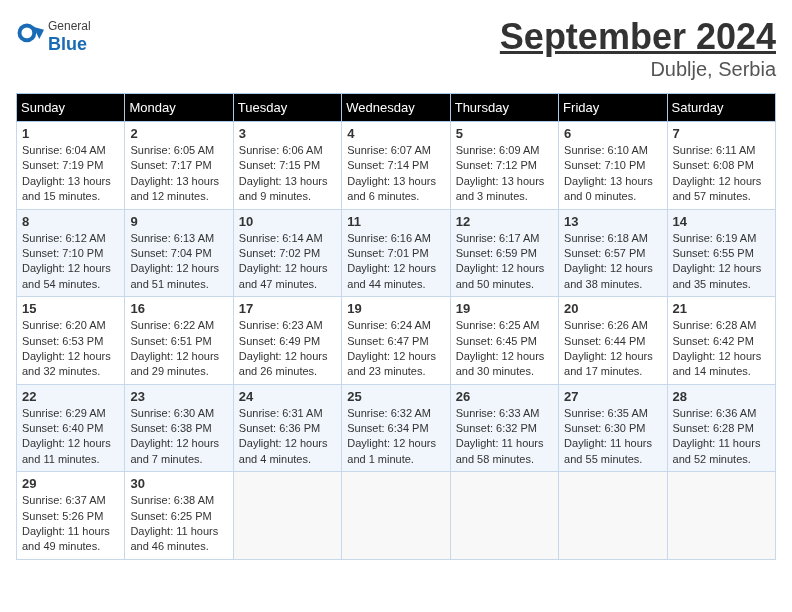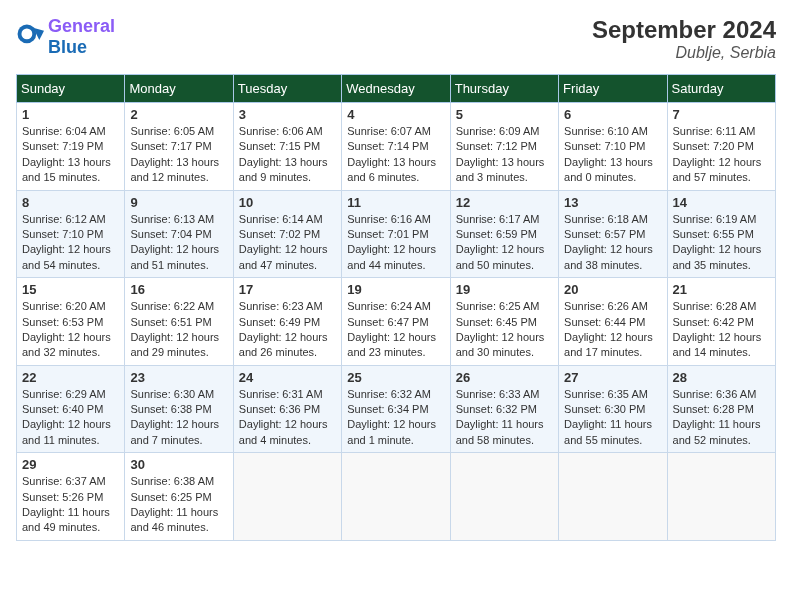--- a/index.html
+++ b/index.html
@@ -15,53 +15,53 @@
       justify-content: space-between;
       align-items: flex-start;
       margin-bottom: 12px;
     }
     .logo {
       display: flex;
       align-items: center;
       gap: 4px;
     }
     .logo-text-general {
-      font-size: 18px;
-      font-weight: bold;
-      color: #8b5cf6;
+      font-size: 12px;
+      font-weight: normal;
+      color: #404040;
     }
     .logo-text-blue {
       font-size: 18px;
       font-weight: bold;
       color: #1a6bb5;
     }
     .logo-icon {
       width: 28px;
       height: 28px;
     }
     .title-block {
       text-align: right;
     }
     .month-year {
-      font-size: 24px;
+      font-size: 36px;
       font-weight: bold;
       color: #333;
+      text-decoration: underline;
     }
     .location {
-      font-size: 16px;
+      font-size: 20px;
       color: #555;
-      font-style: italic;
     }
     .calendar {
       width: 100%;
       border-collapse: collapse;
       font-size: 11px;
     }
     .calendar th {
-      background: #14532d;
+      background: #000000;
       color: #fff;
       padding: 6px 4px;
       text-align: left;
       font-size: 13px;
       font-weight: normal;
       border: 1px solid #aac8e8;
     }
     .calendar td {
       border: 1px solid #c8d8ea;
       vertical-align: top;
@@ -168,21 +168,21 @@
         <div class="day-info">
           <span>Sunrise: 6:10 AM</span><br>
           <span>Sunset: 7:10 PM</span><br>
           <span>Daylight: 13 hours and 0 minutes.</span>
         </div>
       </td>
         <td>
         <span class="day-num">7</span>
         <div class="day-info">
           <span>Sunrise: 6:11 AM</span><br>
-          <span>Sunset: 7:20 PM</span><br>
+          <span>Sunset: 6:08 PM</span><br>
           <span>Daylight: 12 hours and 57 minutes.</span>
         </div>
       </td>
       </tr>
       <tr>
         <td>
         <span class="day-num">8</span>
         <div class="day-info">
           <span>Sunrise: 6:12 AM</span><br>
           <span>Sunset: 7:10 PM</span><br>

